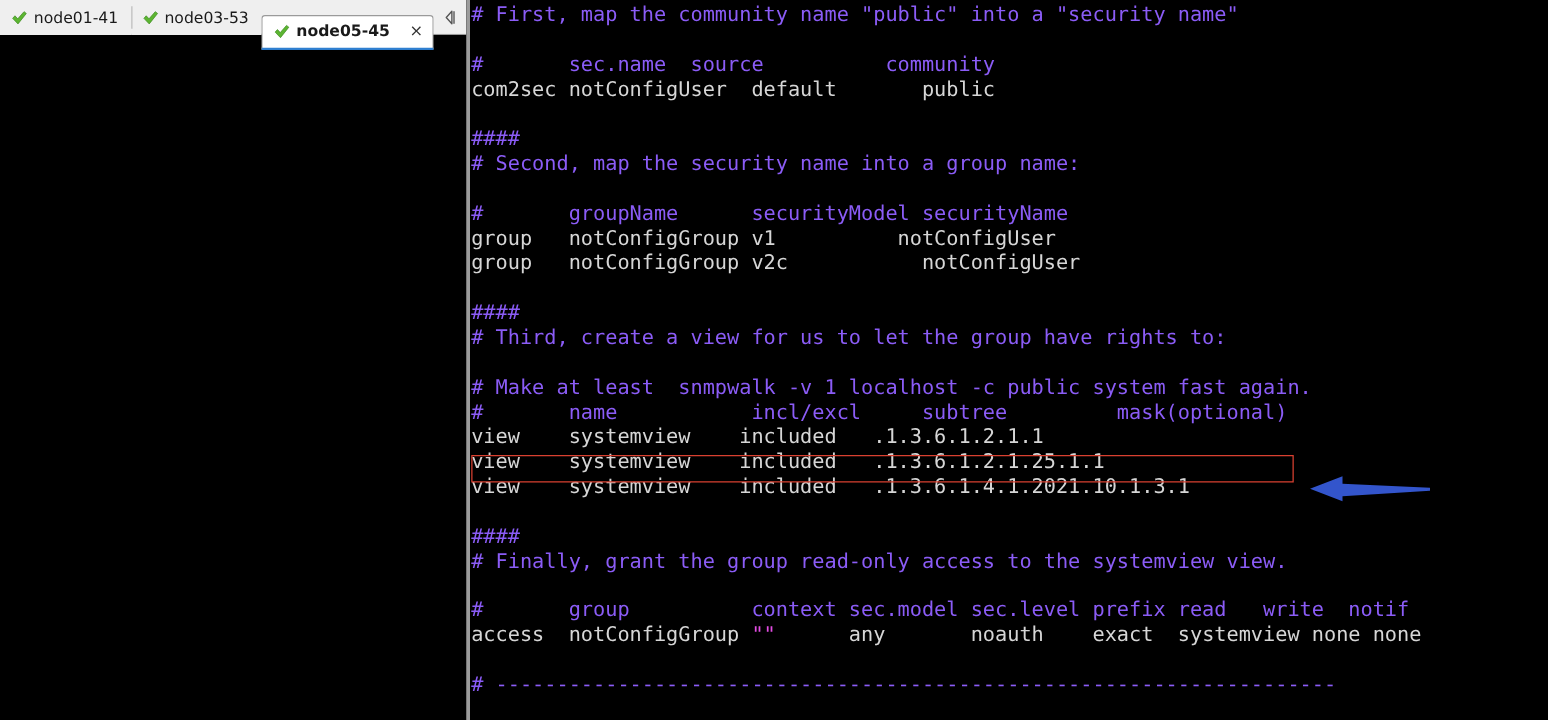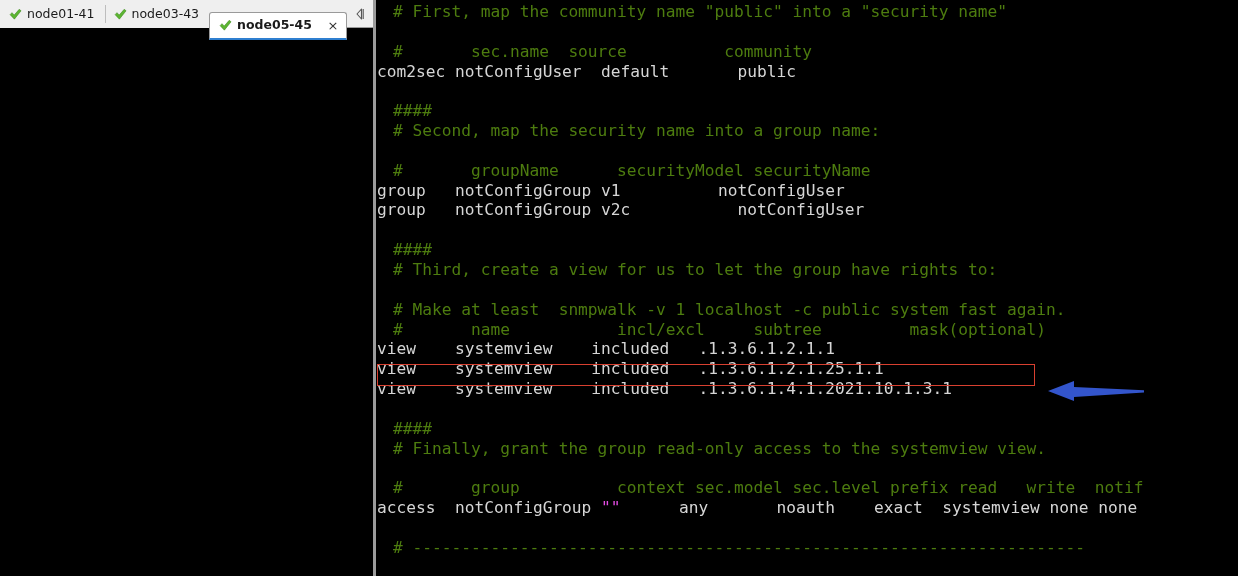--- a/index.html
+++ b/index.html
@@ -119,21 +119,21 @@
     position: relative;
     padding: 2px 0 0 1px;
     font-family: "DejaVu Sans Mono", monospace;
     font-size: 16.2px;
     line-height: 19.85px;
     letter-spacing: 0px;
     white-space: pre;
   }
 
   .line { height: 19.85px; color: #d8d8d8; }
-  .c-comment { color: #4d7c0f; padding-left: 16px; }
+  .c-comment { color: #8b5cf6; }
   .c-plain   { color: #d6d6d6; margin-top: 23px; }
   .c-string  { color: #e24ce2; }
 
   
   #highlight-box {
     position: absolute;
     left: 1px;
     top: 364px;
     width: 658px;
     height: 22px;
@@ -161,21 +161,21 @@
         <div class="tab">
           <svg class="check-icon" viewBox="0 0 14 14">
             <path d="M1.2 7.2 L3.2 5.0 L5.6 7.6 L11.0 1.4 L13.0 3.0 L5.8 12.0 Z" fill="#5cb531" stroke="#3d8a1f" stroke-width="0.6"></path>
           </svg>
           <span class="tab-label">node01-41</span>
         </div>
         <div class="tab">
           <svg class="check-icon" viewBox="0 0 14 14">
             <path d="M1.2 7.2 L3.2 5.0 L5.6 7.6 L11.0 1.4 L13.0 3.0 L5.8 12.0 Z" fill="#5cb531" stroke="#3d8a1f" stroke-width="0.6"></path>
           </svg>
-          <span class="tab-label">node03-43</span>
+          <span class="tab-label">node03-53</span>
         </div>
         <div class="tab active">
           <svg class="check-icon" viewBox="0 0 14 14">
             <path d="M1.2 7.2 L3.2 5.0 L5.6 7.6 L11.0 1.4 L13.0 3.0 L5.8 12.0 Z" fill="#5cb531" stroke="#3d8a1f" stroke-width="0.6"></path>
           </svg>
           <span class="tab-label">node05-45</span>
           <span class="tab-close">×</span>
         </div>
       </div>
     <div id="tabbar-filler"></div>

